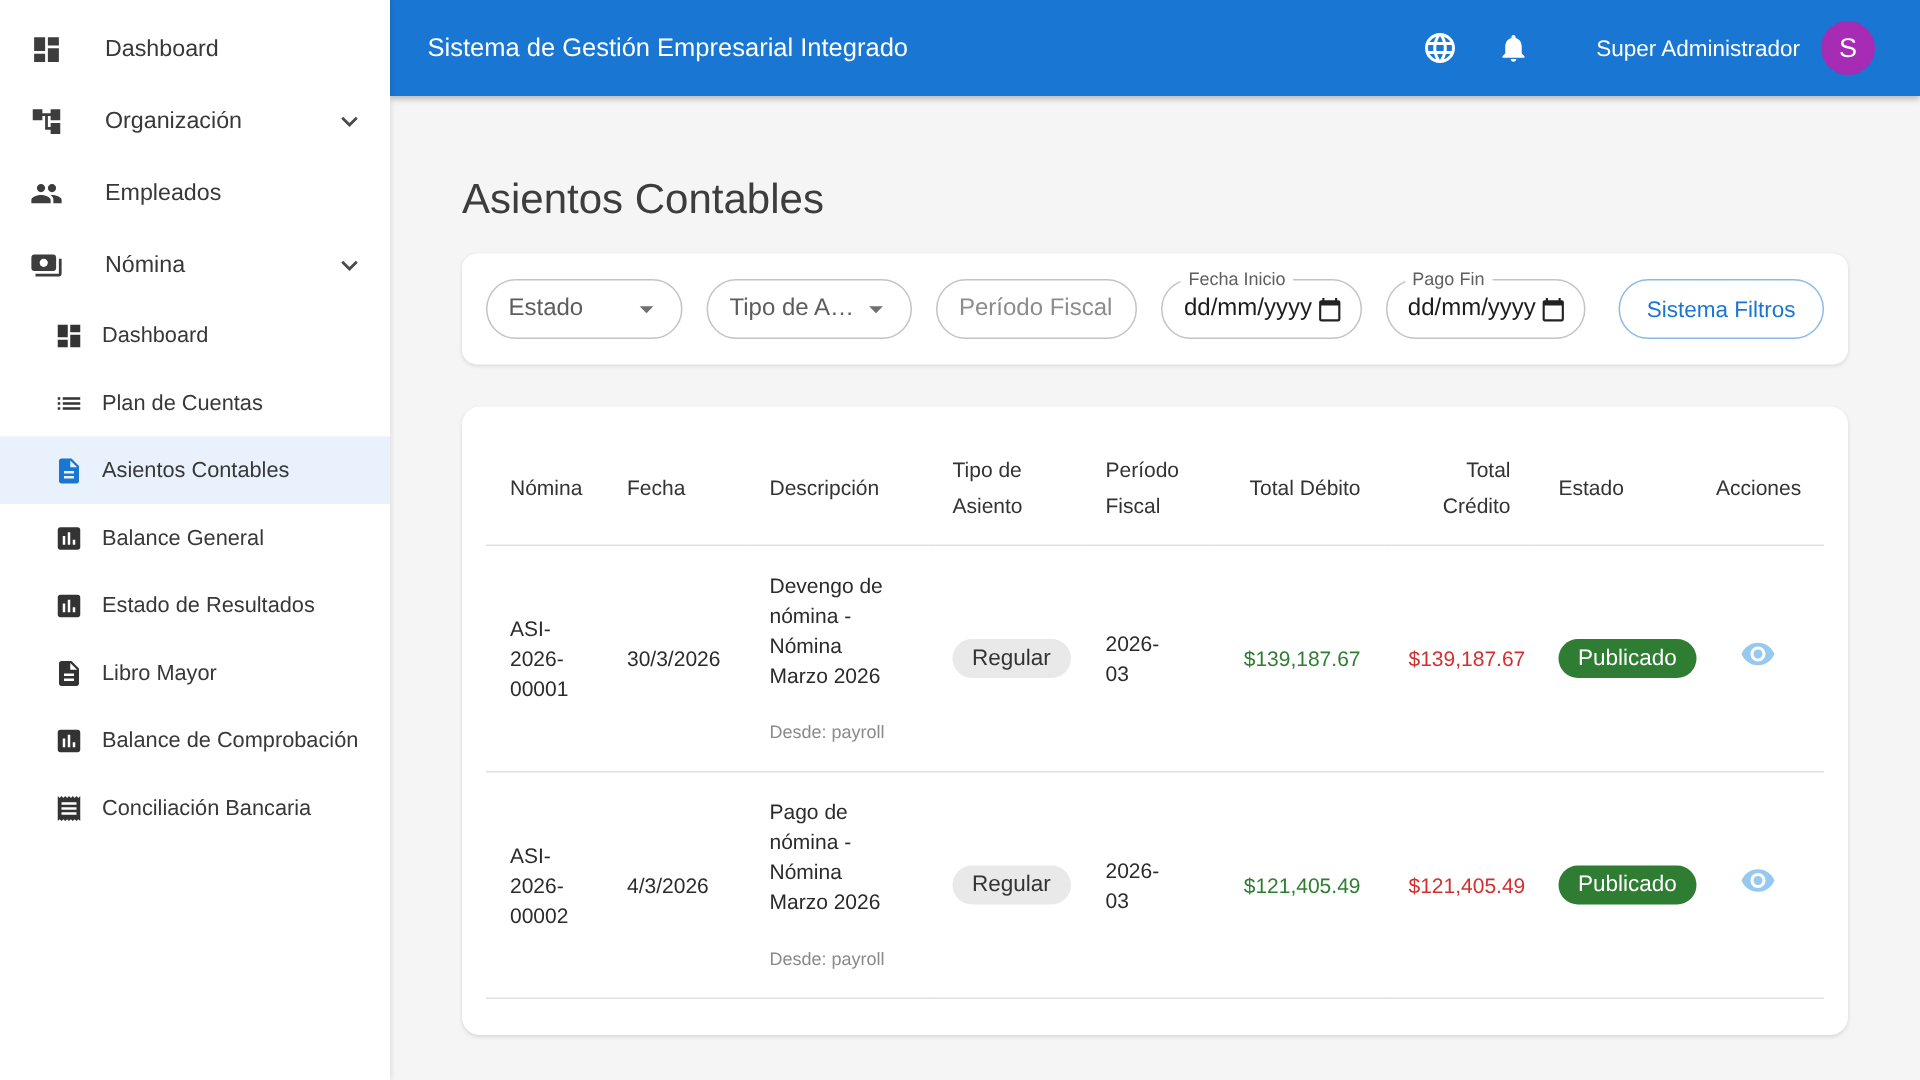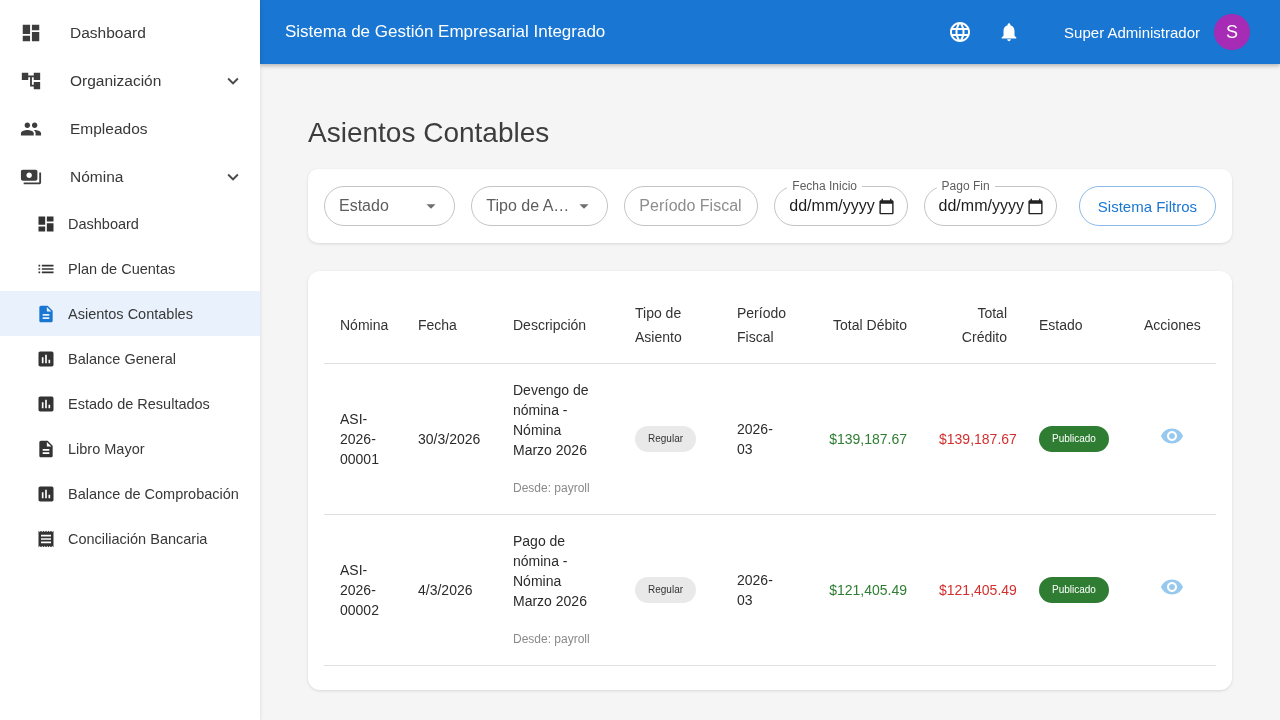--- a/index.html
+++ b/index.html
@@ -86,21 +86,21 @@
   td { font-size:14px; color:#2b2b2b; padding:16px; border-bottom:1px solid #e0e0e0;
     vertical-align:middle; line-height:20px; }
   tr.data-row { height:134px; }
   .right { text-align:right; }
   .center { text-align:center; }
   .nowrap { white-space:nowrap; }
   .narrow { display:inline-block; max-width:46px; }
   .amount-debit { color:#2e7d32; }
   .amount-credit { color:#d32f2f; }
   .desc-sub { font-size:12px; color:#8a8a8a; margin-top:18px; }
-  .chip { display:inline-block; padding:4px 13px; border-radius:16px; font-size:10px; line-height:18px; }
+  .chip { display:inline-block; padding:4px 13px; border-radius:16px; font-size:15px; line-height:18px; }
   .chip-regular { background:#e9e9e9; color:#333; }
   .chip-published { background:#2e7d32; color:#fff; }
   .eye-btn { width:24px; height:24px; color:#97c9ef; display:inline-block; cursor:pointer; }
   .eye-btn svg { width:100%; height:100%; fill:currentColor; display:block; }
 </style>
 </head>
 <body>
 
 <aside class="sidebar">
   <nav class="nav">

